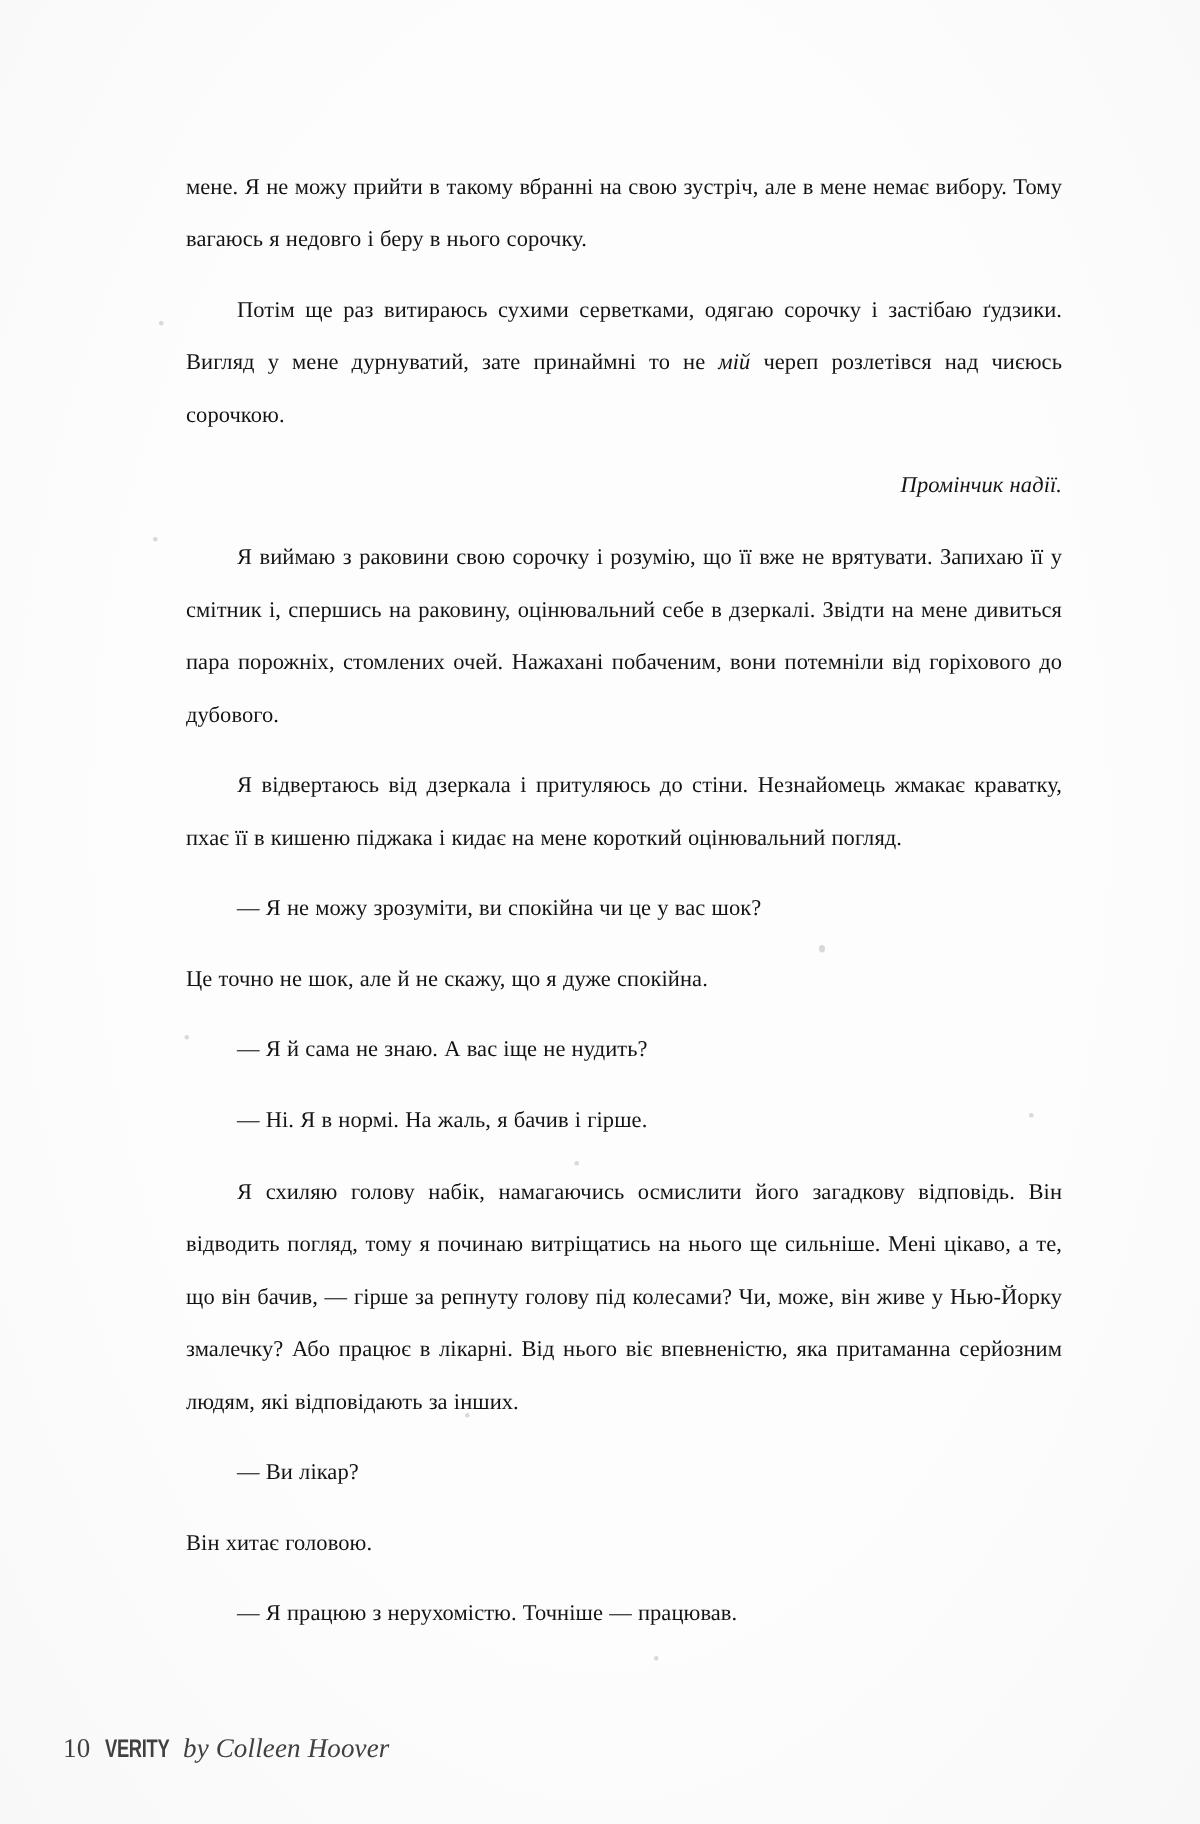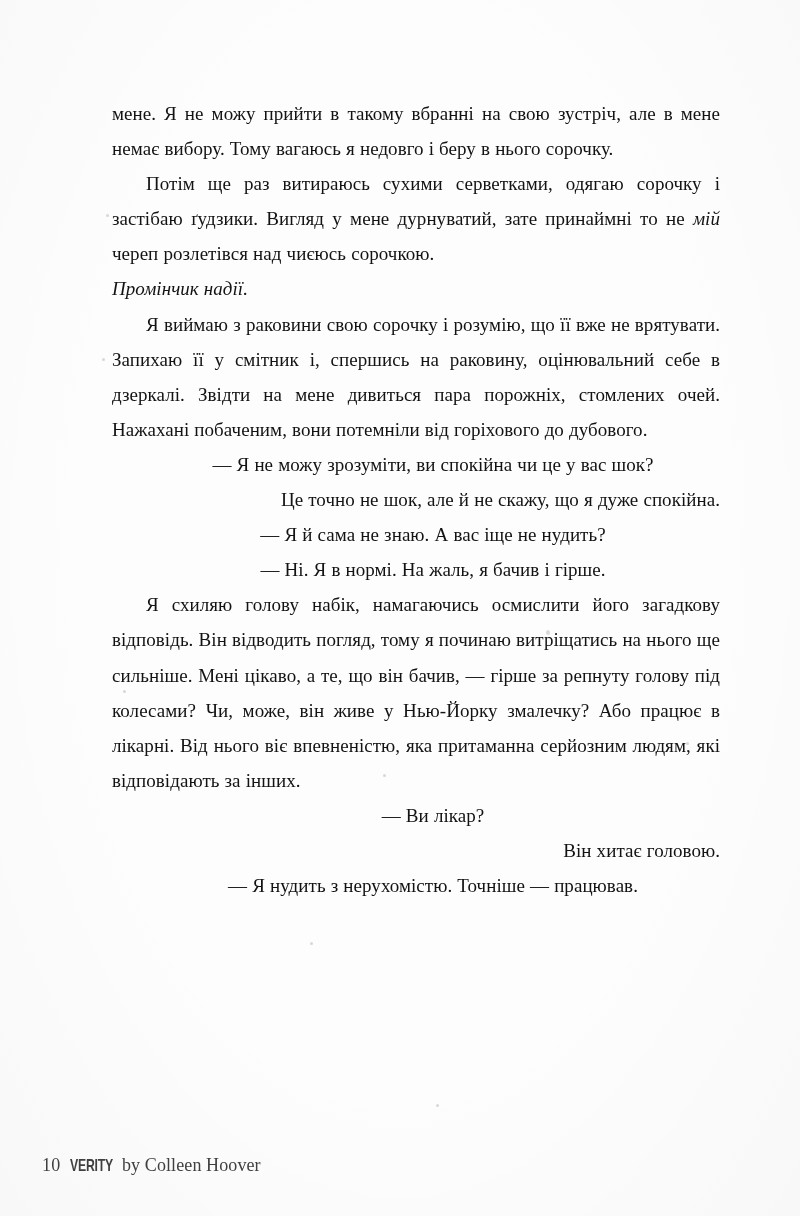--- a/index.html
+++ b/index.html
@@ -33,52 +33,52 @@
   }
 
   .text-block {
     position: absolute;
     left: 112px;
     top: 96px;
     width: 608px;
   }
 
   .para {
-    margin: 0;
+    margin: 12px;
     text-align: justify;
     text-justify: inter-word;
-    font-size: 19px;
+    font-size: 15px;
     line-height: 35.1px;
     letter-spacing: 0.05px;
     word-spacing: 0.3px;
     color: #131313;
     -webkit-font-smoothing: none;
   }
 
   .para.indent {
     text-indent: 34px;
   }
 
   .para.dialogue {
     text-indent: 34px;
-    text-align: center;
+    text-align: left;
   }
 
   .para.flush {
     text-indent: 0;
-    text-align: right;
+    text-align: left;
   }
 
   .para em {
     font-style: italic;
   }
 
   .para.italic-line {
     font-style: italic;
-    text-align: left;
+    text-align: right;
     text-indent: 0;
   }
 
   
   .footer {
     position: absolute;
     left: 42px;
     top: 1155px;
     display: flex;
     align-items: baseline;
@@ -99,20 +99,21 @@
     letter-spacing: -0.3px;
     transform: scaleX(0.72);
     transform-origin: left center;
     display: inline-block;
     margin-left: 10px;
     margin-right: -18px;
   }
 
   .footer .byline {
     font-size: 18px;
+    font-style: italic;
     font-family: "Liberation Serif", "DejaVu Serif", serif;
     margin-left: 10px;
     letter-spacing: 0.1px;
   }
 
   
   .speck {
     position: absolute;
     background: #b9b9b9;
     border-radius: 50%;
@@ -129,36 +130,37 @@
 
     <p class="para">мене. Я не можу прийти в такому вбранні на свою зустріч, але в мене немає вибору. Тому вагаюсь я недовго і беру в нього сорочку.</p>
 
     <p class="para indent"><span>Потім ще раз витираюсь сухими серветками, одягаю сорочку і застібаю ґудзики. Вигляд у мене дурнуватий, зате принаймні то не </span><em>мій</em><span> череп розлетівся над чиєюсь сорочкою.</span></p>
 
     <p class="para italic-line">Промінчик надії.</p>
 
     <p class="para indent">Я виймаю з раковини свою сорочку і розумію, що її вже не врятувати. Запихаю її у смітник і, спершись на раковину, оцінювальний себе в дзеркалі. Звідти на мене дивиться пара порожніх, стомлених очей. Нажахані побаченим, вони потемніли від горіхового до дубового.</p>
 
 
+    <p class="para indent">Я відвертаюсь від дзеркала і притуляюсь до стіни. Незнайомець жмакає краватку, пхає її в кишеню піджака і кидає на мене короткий оцінювальний погляд.</p>
 
     <p class="para dialogue">— Я не можу зрозуміти, ви спокійна чи це у вас шок?</p>
 
     <p class="para flush">Це точно не шок, але й не скажу, що я дуже спокійна.</p>
 
     <p class="para dialogue">— Я й сама не знаю. А вас іще не нудить?</p>
 
     <p class="para dialogue">— Ні. Я в нормі. На жаль, я бачив і гірше.</p>
 
     <p class="para indent">Я схиляю голову набік, намагаючись осмислити його загадкову відповідь. Він відводить погляд, тому я починаю витріщатись на нього ще сильніше. Мені цікаво, а те, що він бачив, — гірше за репнуту голову під колесами? Чи, може, він живе у Нью-Йорку змалечку? Або працює в лікарні. Від нього віє впевненістю, яка притаманна серйозним людям, які відповідають за інших.</p>
 
     <p class="para dialogue">— Ви лікар?</p>
 
     <p class="para flush">Він хитає головою.</p>
 
-    <p class="para dialogue">— Я нудить з нерухомістю. Точніше — працював.</p>
+    <p class="para dialogue">— Я працюю з нерухомістю. Точніше — працював.</p>
 
   </div>
 
   <div class="footer">
     <span class="page-num">10</span>
     <span class="book-title">VERITY</span>
     <span class="byline">by Colleen Hoover</span>
   </div>
 
   <span class="speck" style="left:106px; top:214px; width:3px; height:3px;"></span>

